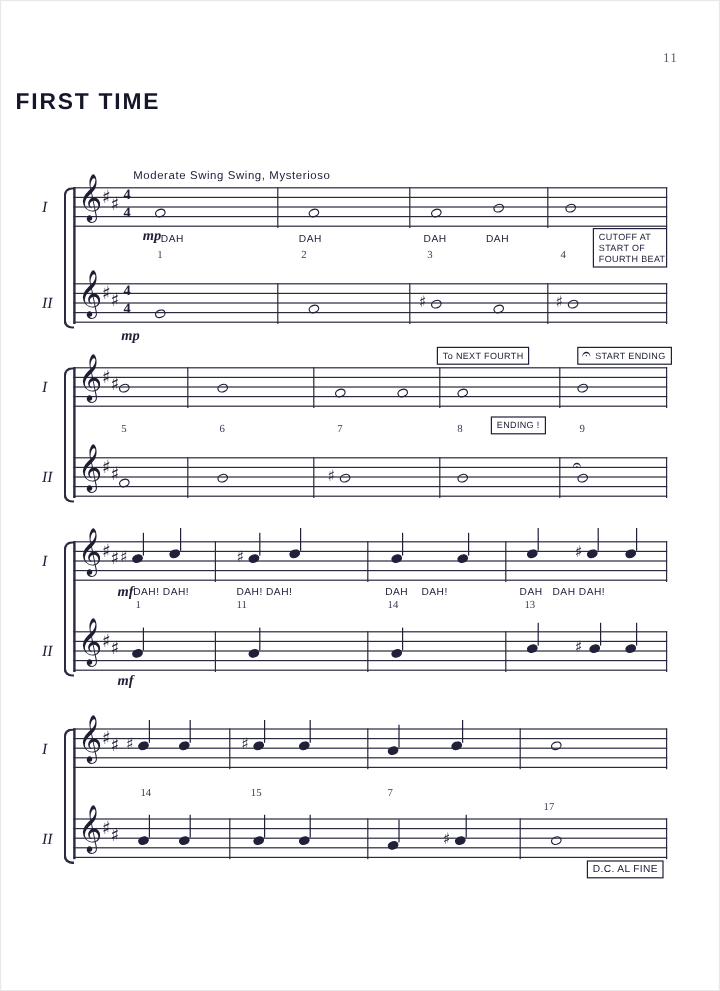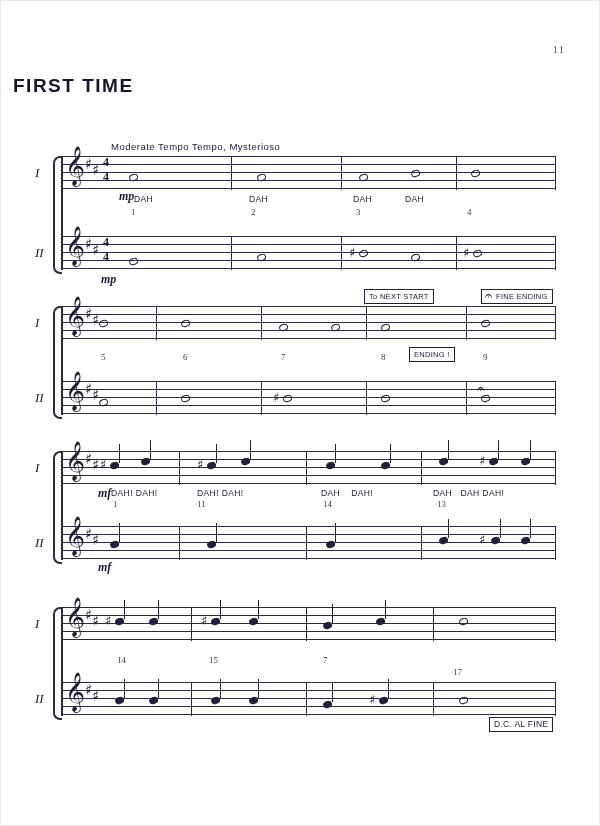--- a/index.html
+++ b/index.html
@@ -98,21 +98,21 @@
 </style>
 </head>
 <body>
 
 <div class="page">
 
   <div class="page-number">11</div>
   <div class="title">FIRST TIME</div>
 
   <div class="system" style="top:140px;height:130px;">
-    <div class="tempo" style="left:110px;top:0px;">Moderate Tempo Tempo,  Mysterioso</div>
+    <div class="tempo" style="left:110px;top:0px;">Moderate Swing Swing,  Mysterioso</div>
 
     <div class="staff" style="top:15px;">
       <div class="ln"></div>
         <div class="ln"></div>
         <div class="ln"></div>
         <div class="ln"></div>
         <div class="ln"></div>
     </div>
 
     <div class="staff" style="top:95px;">
@@ -168,25 +168,28 @@
     <div class="hand" style="left:133px;top:53px;">DAH</div>
     <div class="hand" style="left:248px;top:53px;">DAH</div>
     <div class="hand" style="left:352px;top:53px;">DAH</div>
     <div class="hand" style="left:404px;top:53px;">DAH</div>
 
     <div class="measnum" style="left:130px;top:66px;">1</div>
     <div class="measnum" style="left:250px;top:66px;">2</div>
     <div class="measnum" style="left:355px;top:66px;">3</div>
     <div class="measnum" style="left:466px;top:66px;">4</div>
 
+    <div class="boxed" style="left:493px;top:49px;width:52px;">CUTOFF AT
+START OF
+FOURTH BEAT</div>
   </div>
 
   <div class="system" style="top:288px;height:130px;">
-    <div class="boxed" style="left:363px;top:0px;">To NEXT START</div>
-    <div class="boxed" style="left:480px;top:0px;padding-left:14px;">FINE ENDING</div>
+    <div class="boxed" style="left:363px;top:0px;">To NEXT FOURTH</div>
+    <div class="boxed" style="left:480px;top:0px;padding-left:14px;">START ENDING</div>
     <div class="fermata" style="left:484px;top:0px;">𝄐</div>
 
     <div class="staff" style="top:17px;">
       <div class="ln"></div>
         <div class="ln"></div>
         <div class="ln"></div>
         <div class="ln"></div>
         <div class="ln"></div>
     </div>
     <div class="staff" style="top:92px;">

